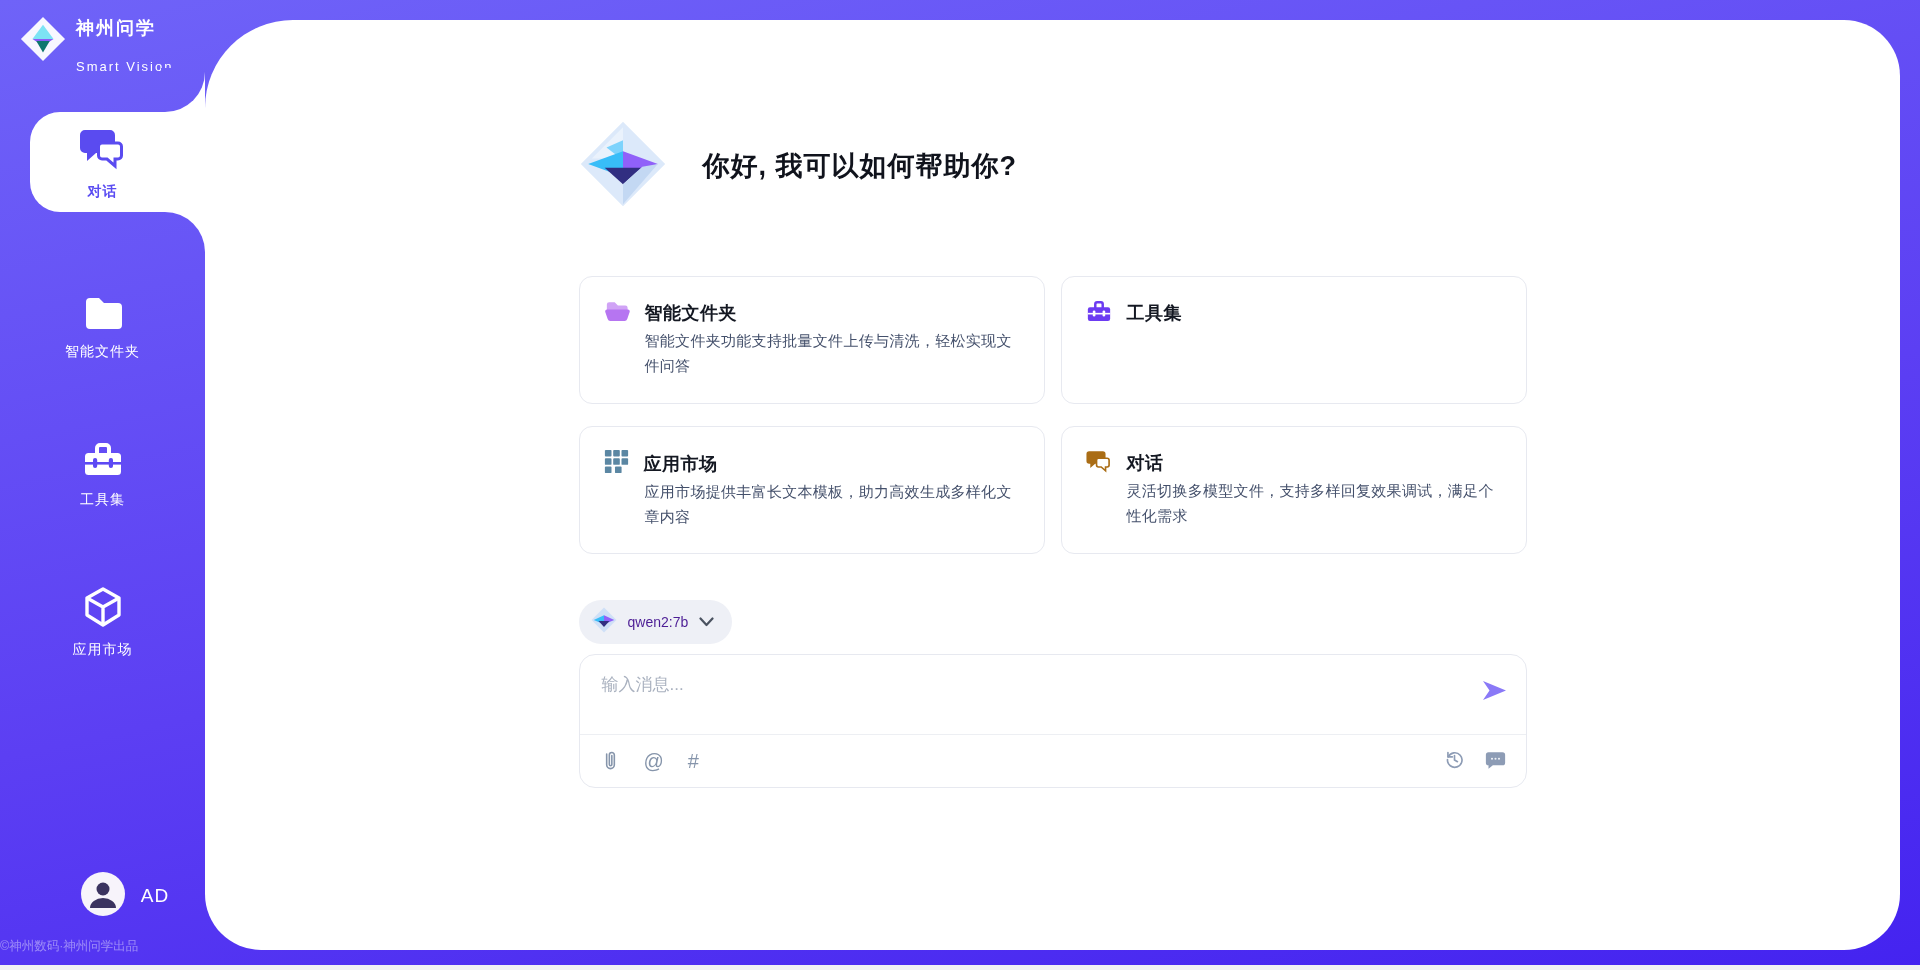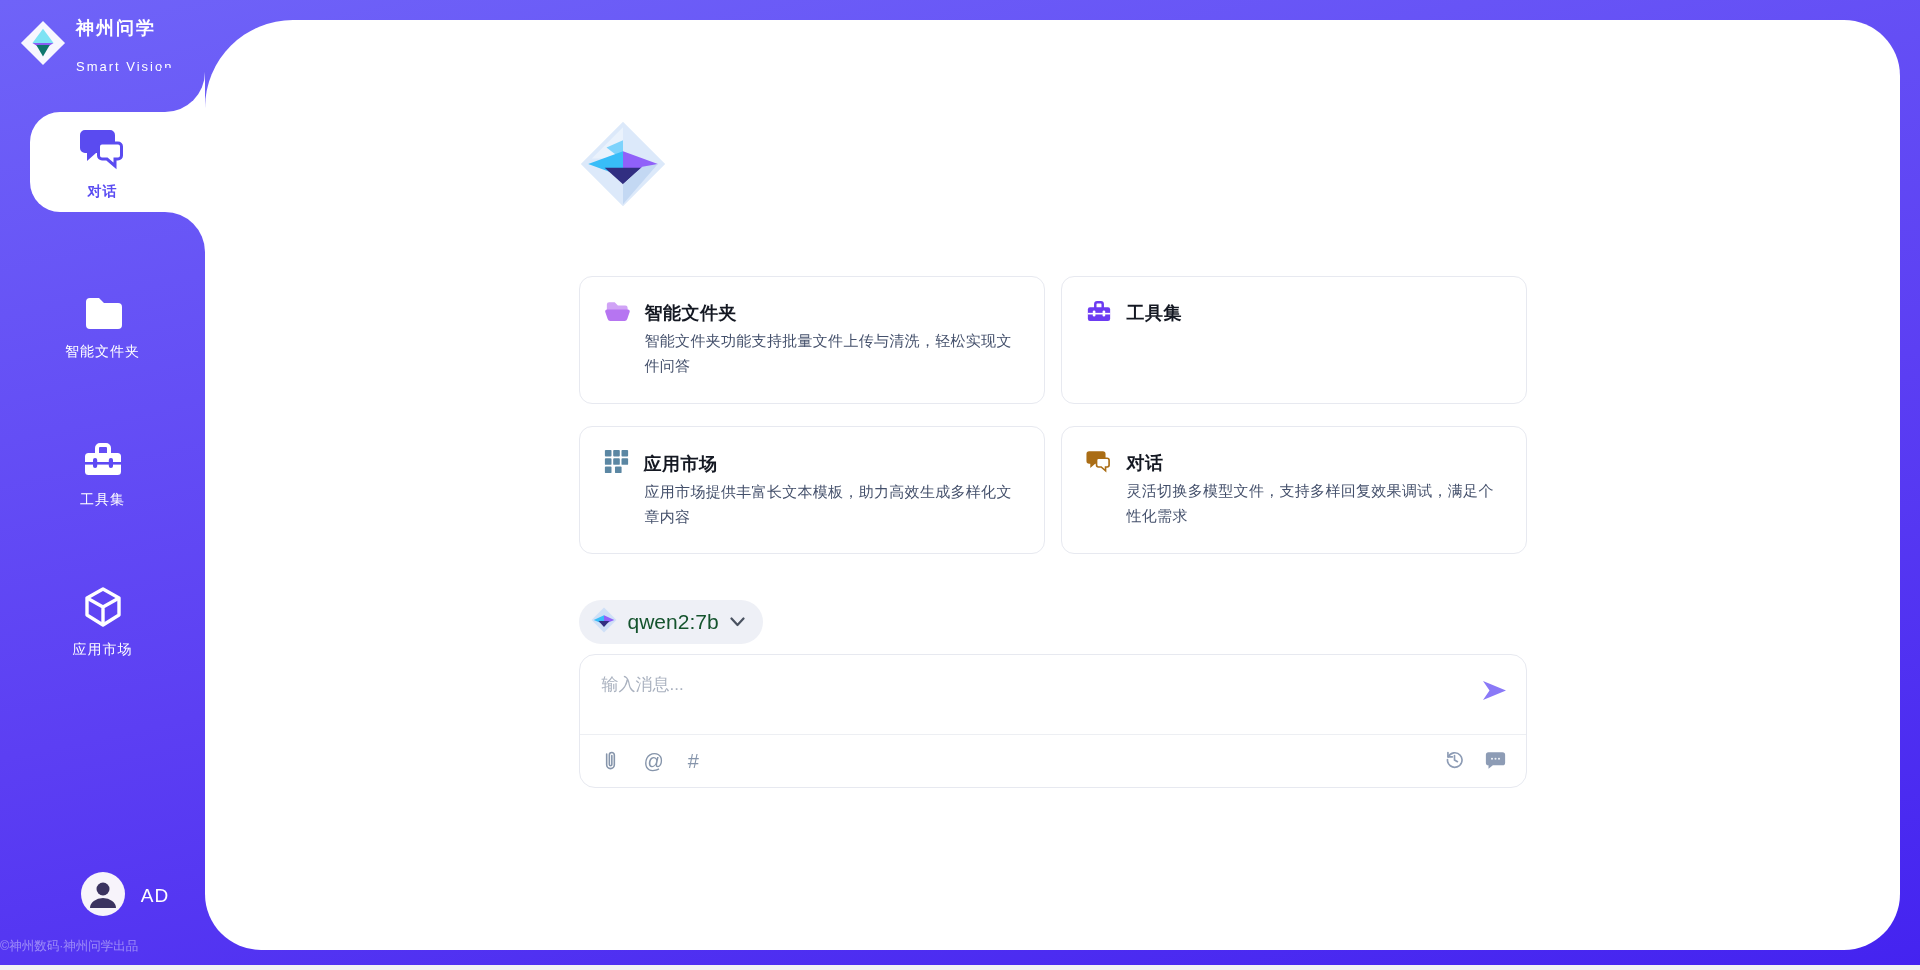--- a/index.html
+++ b/index.html
@@ -8,21 +8,21 @@
 
   .page {
     position:relative; width:1920px; height:970px;
     background-image:linear-gradient(168deg,#6f63f8 0%,#5c3ff3 55%,#4423f0 100%);
     background-attachment:fixed;
   }
 
   
   .sidebar { position:absolute; left:0; top:0; width:205px; height:100%; z-index:3; }
 
-  .logo-row { position:absolute; top:16px; left:20px; display:flex; align-items:center; gap:10px; }
+  .logo-row { position:absolute; top:16px; left:20px; display:flex; align-items:flex-start; gap:10px; }
   .logo-text .cn { color:#fff; font-size:18px; font-weight:bold; letter-spacing:2px; }
   .logo-text .en { color:#fff; font-size:13px; letter-spacing:2px; margin-top:19px; }
 
   .blob { position:absolute; left:30px; right:0; top:112px; height:100px;
           background:#fff; border-radius:30px 0 0 30px; }
   .blob::before, .blob::after { content:""; position:absolute; right:0; width:44px; height:44px; background:#fff; }
   .blob::before { top:-44px; } .blob::after { bottom:-44px; }
   .notch { position:absolute; right:0; width:44px; height:44px; z-index:2;
            background-image:linear-gradient(168deg,#6f63f8 0%,#5c3ff3 55%,#4423f0 100%);
            background-attachment:fixed; }
@@ -51,21 +51,21 @@
   .cards { margin-top:64px; display:grid; grid-template-columns:466px 466px; gap:22px 16px; }
   .card { height:128px; border:1.5px solid #e7e9f0; border-radius:13px; background:#fff;
           padding:22px 24px; cursor:pointer; }
   .card-head { display:flex; align-items:center; gap:15px; }
   .card-title { font-size:18px; font-weight:800; color:#141822; letter-spacing:0.5px; }
   .card-desc { margin:2px 0 0 41px; font-size:15px; color:#44506b; line-height:1.65; letter-spacing:0.3px; }
 
   .model-pill { margin-top:46px; height:44px; width:fit-content; display:flex; align-items:center;
                 gap:11px; padding:0 18px 0 12px; background:#eef0f6; border-radius:22px;
                 cursor:pointer; }
-  .model-name { font-size:21px; color:#14532d; }
+  .model-name { font-size:14px; color:#4c1d95; }
 
   .composer { margin-top:10px; height:134px; border:1.6px solid #e7e9f0; border-radius:16px;
               display:flex; flex-direction:column; position:relative; background:#fff; }
   .composer textarea { flex:1; border:none; outline:none; resize:none; background:transparent;
                        padding:18px 64px 0 22px; font-size:17px; color:#333;
                        font-family:"Liberation Sans","DejaVu Sans",sans-serif; }
   .composer textarea::placeholder { color:#a9b1bf; }
   .send-btn { position:absolute; right:18px; top:24px; cursor:pointer; background:none; border:none; }
   .comp-divider { height:1px; background:#edeff3; }
   .comp-toolbar { height:52px; display:flex; align-items:center; padding:0 20px; gap:24px; }
@@ -166,20 +166,21 @@
           <svg width="88" height="88" viewBox="0 0 96 96">
             <polygon points="48,2 94,48 48,94 2,48" fill="#dce9fa"></polygon>
             <polygon points="48,8 14,42 48,42" fill="#eaf2fc"></polygon>
             <polygon points="30,30 48,22 48,44" fill="#7dd3fc"></polygon>
             <polygon points="10,48 48,34 48,62" fill="#38bdf8"></polygon>
             <polygon points="48,34 86,48 48,62" fill="#9061f9"></polygon>
             <polygon points="28,52 68,52 48,70" fill="#312e81"></polygon>
             <polygon points="48,70 69,51 86,48 48,92" fill="#c3d8f3"></polygon>
           </svg>
         </span>
+        <h1>你好, 我可以如何帮助你?</h1>
       </div>
 
       <div class="cards">
 
         <div class="card">
           <div class="card-head">
             <span>
               <svg width="26" height="24" viewBox="0 0 28 26">
                 <path d="M3 6 a2.5 2.5 0 0 1 2.5 -2.5 h6 l3.5 3.5 h8 a2.5 2.5 0 0 1 2.5 2.5 v3 H3 z" fill="#d0a3f6"></path>
                 <path d="M2.2 11.5 h23.6 a2 2 0 0 1 1.9 2.6 l-2.6 7.6 a3 3 0 0 1 -2.8 2 H6.7 a3 3 0 0 1 -2.8 -2 L1.3 14.1 a2 2 0 0 1 1.9 -2.6 z" fill="#b675f1"></path>

